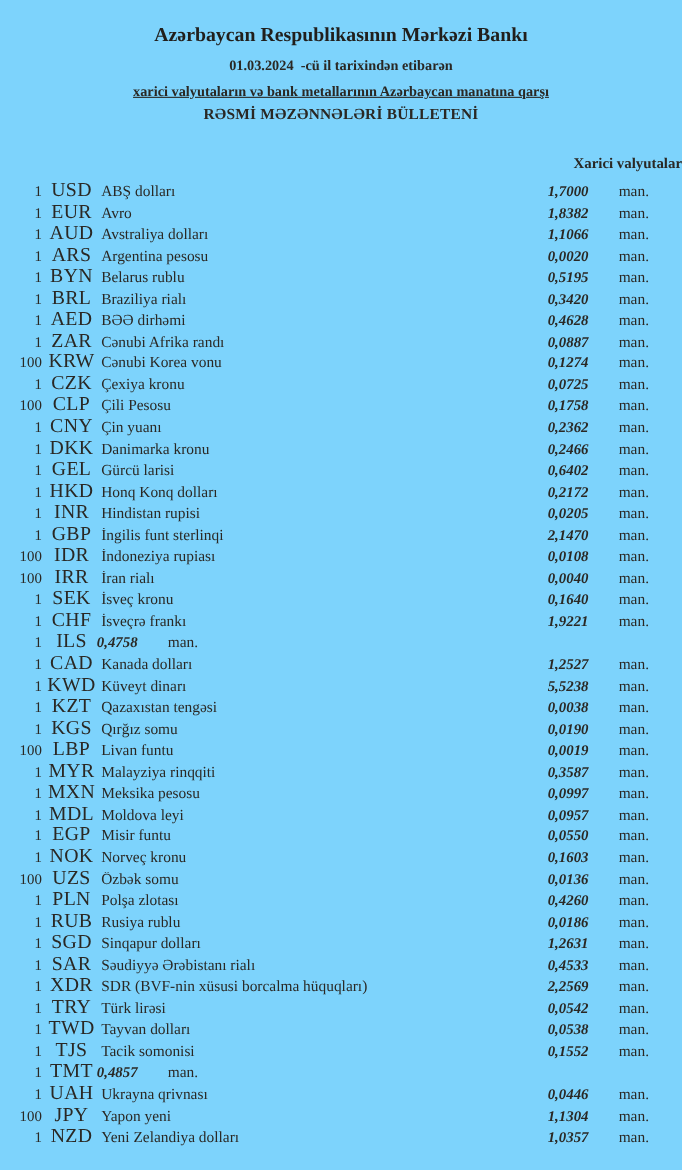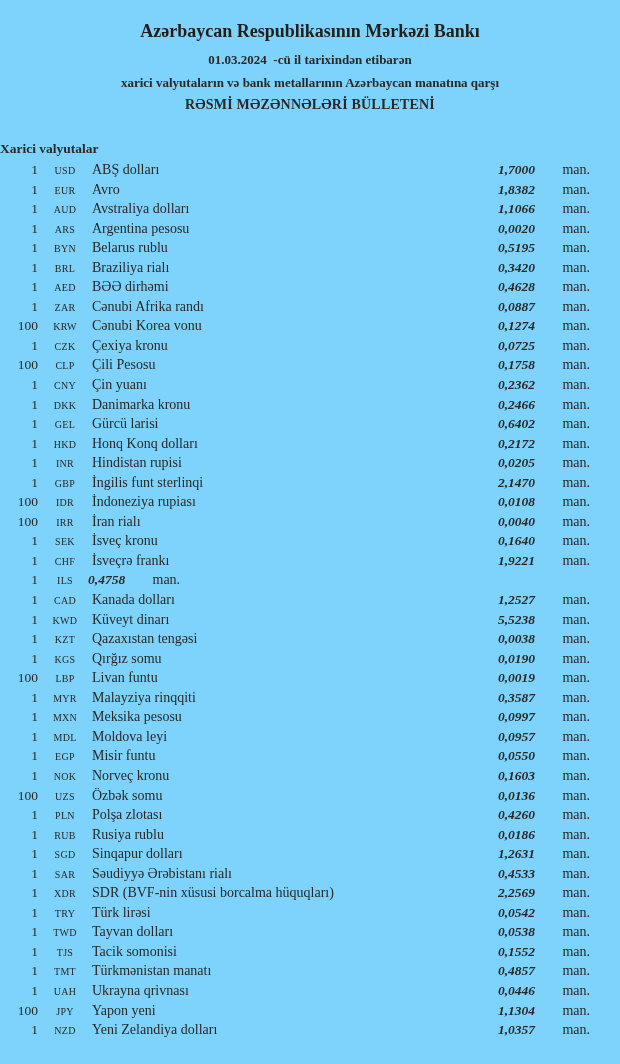--- a/index.html
+++ b/index.html
@@ -29,31 +29,32 @@
     font-size: 13px;
     line-height: 15px;
     font-weight: bold;
     white-space: pre-wrap;
   }
   .subject-line {
     margin-top: 8px;
     font-size: 13px;
     line-height: 15px;
     font-weight: bold;
+    text-decoration: underline;
   }
   .bulletin-title {
     margin-top: 7px;
     font-size: 14px;
     line-height: 16px;
     font-weight: bold;
     letter-spacing: 0.2px;
   }
   .section-title {
     margin-top: 28px;
-    text-align: left;
+    text-align: right;
     font-size: 13.5px;
     line-height: 15px;
     font-weight: bold;
   }
   .rates {
     margin-top: 6px;
   }
   .row {
     display: flex;
     align-items: baseline;
@@ -64,21 +65,21 @@
   .qty-cell {
     width: 38px;
     text-align: right;
     font-size: 13.5px;
     flex: none;
   }
   .code-cell {
     width: 46px;
     margin-left: 4px;
     text-align: center;
-    font-size: 10px;
+    font-size: 18px;
     letter-spacing: 0.3px;
     flex: none;
   }
   .name-cell {
     flex: 1;
     margin-left: 4px;
     white-space: nowrap;
     overflow: hidden;
   }
   .rate-cell {
@@ -432,21 +433,20 @@
     <span class="qty-cell">1</span>
     <span class="code-cell">TJS</span>
     <span class="name-cell">Tacik somonisi</span>
     <span class="rate-cell">0,1552</span>
     <span class="unit-cell">man.</span>
   </div>
 
   <div class="row">
     <span class="qty-cell">1</span>
     <span class="code-cell">TMT</span>
-    <span class="name-cell">Türkmənistan manatı</span>
     <span class="rate-cell">0,4857</span>
     <span class="unit-cell">man.</span>
   </div>
 
   <div class="row">
     <span class="qty-cell">1</span>
     <span class="code-cell">UAH</span>
     <span class="name-cell">Ukrayna qrivnası</span>
     <span class="rate-cell">0,0446</span>
     <span class="unit-cell">man.</span>

